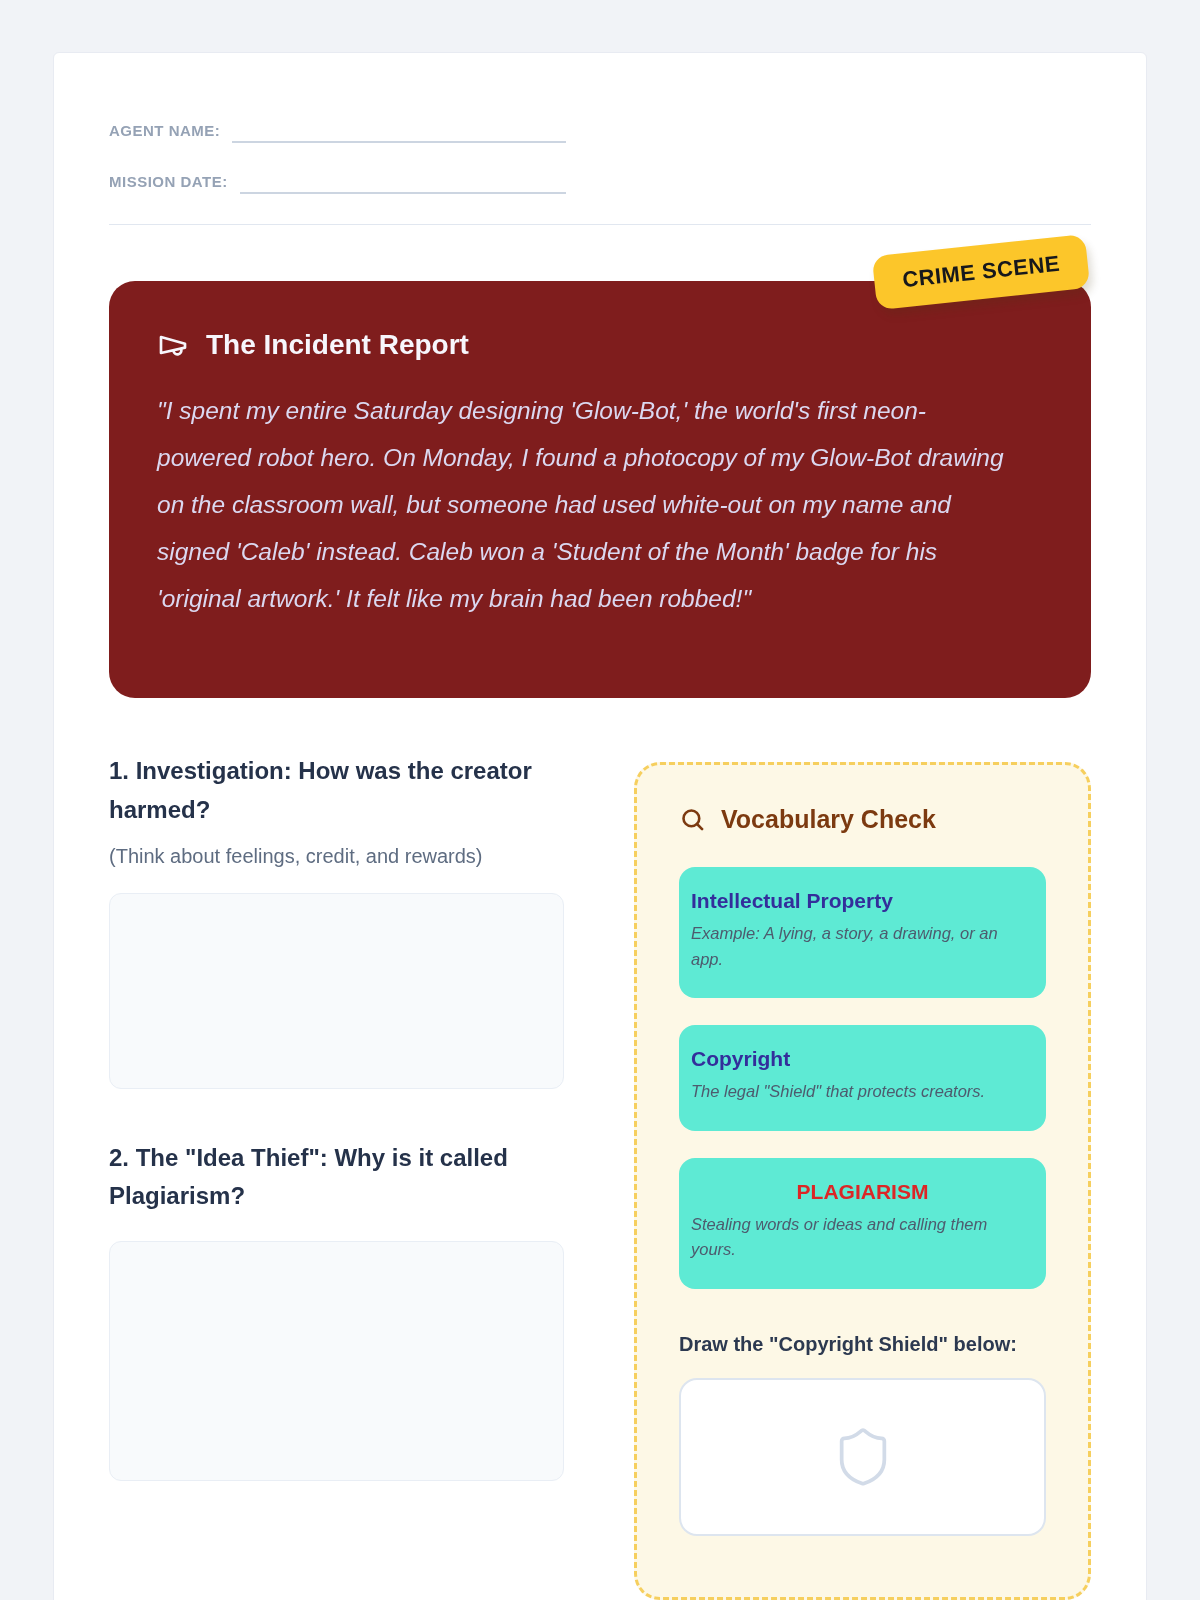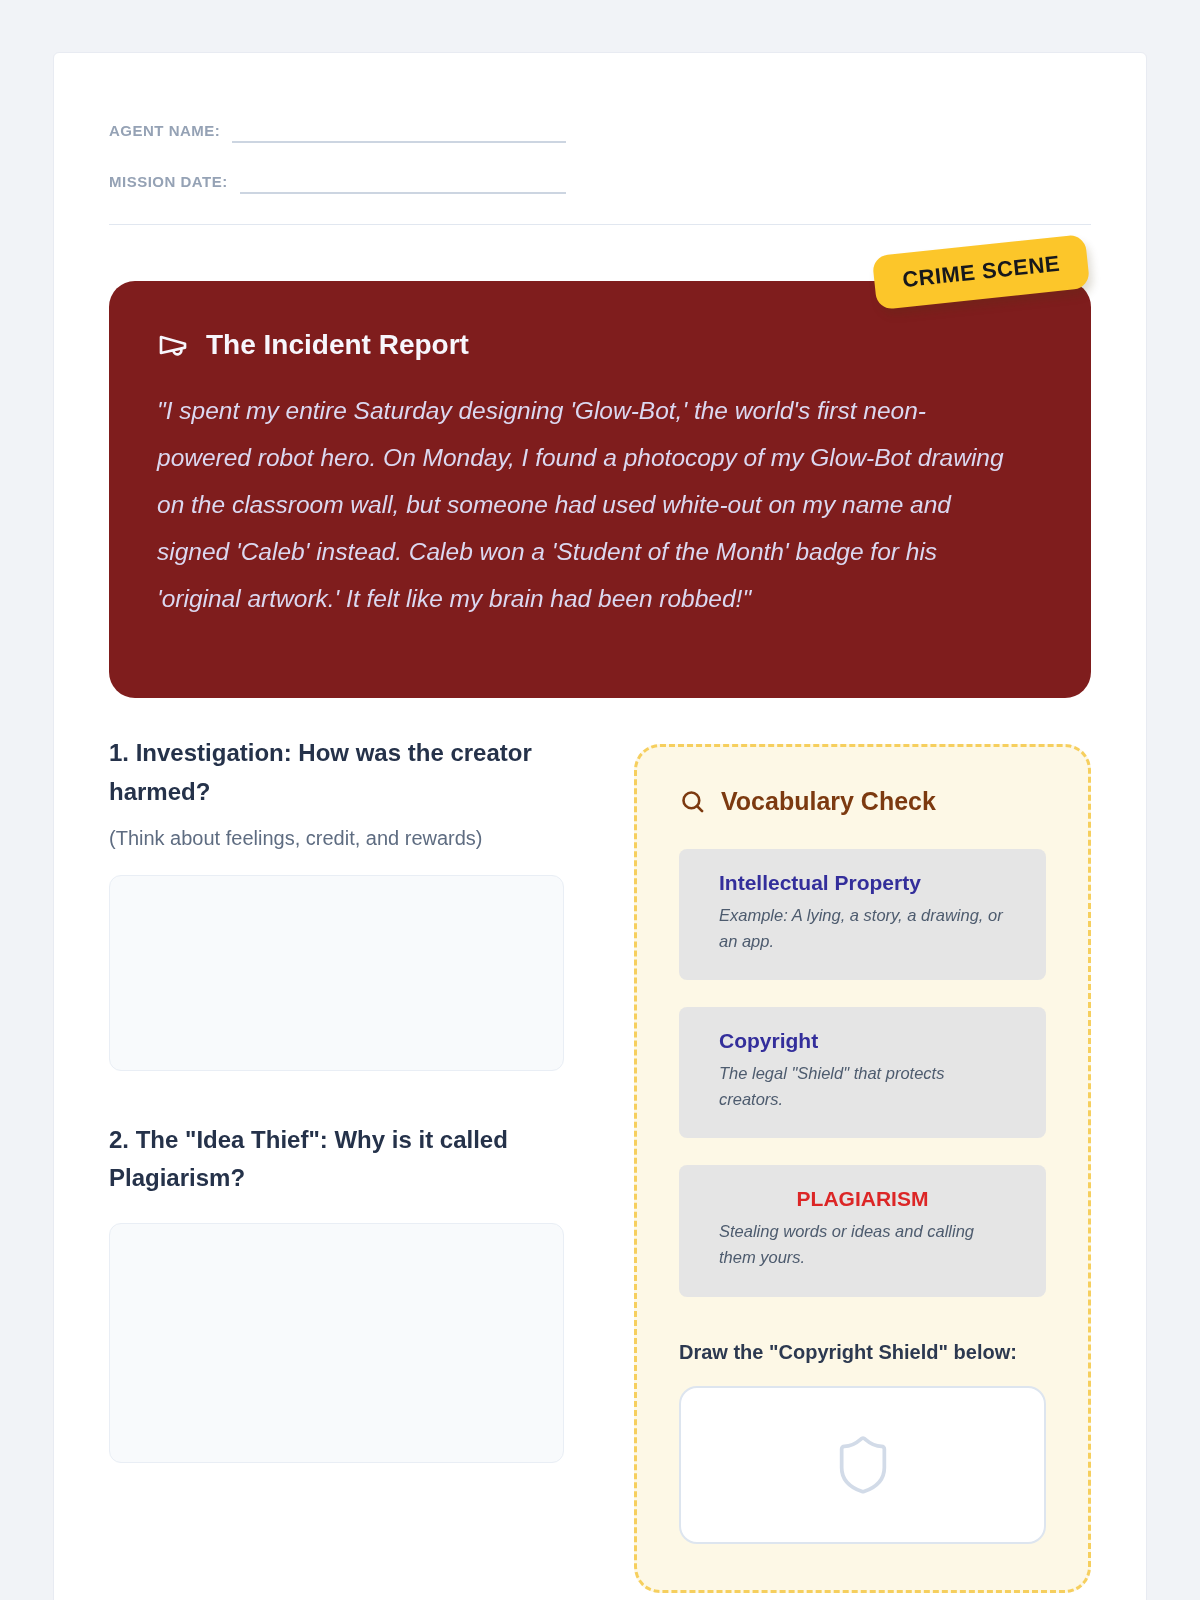--- a/index.html
+++ b/index.html
@@ -61,21 +61,21 @@
   }
   .megaphone { transform: scaleX(-1); flex: 0 0 auto; }
   .incident-quote {
     margin-top: 26px; max-width: 855px;
     font-size: 24.5px; font-style: italic;
     line-height: 1.92; color: #dbd8f0;
   }
   
   .main {
     display: grid; grid-template-columns: 1fr 457px;
-    column-gap: 70px; margin-top: 36px; align-items: start;
+    column-gap: 70px; margin-top: 54px; align-items: start;
   }
   .question-heading {
     font-size: 24px; font-weight: 700; color: #25324a;
     line-height: 1.6; max-width: 445px;
   }
   .hint { margin-top: 16px; font-size: 20px; color: #5e6c81; }
   .answer-box {
     margin-top: 25px; width: 100%; resize: none; outline: none;
     background: #f8fafc; border: 1px solid #e9eef5; border-radius: 12px;
     font-family: "Liberation Sans", sans-serif; font-size: 18px; color: #2c3950;
@@ -88,22 +88,22 @@
   .vocab {
     margin-top: 10px;
     background: #fdf8e6; border: 3px dashed #f6cf5e; border-radius: 26px;
     padding: 40px 42px 46px; min-height: 838px;
   }
   .vocab-title {
     display: flex; align-items: center; gap: 15px;
     font-size: 25px; font-weight: 700; color: #7c3a10;
   }
   .vocab-card {
-    background: #e5e5e5; border-radius: 8px;
-    padding: 22px 40px 26px; margin-top: 27px;
+    background: #5eead4; border-radius: 16px;
+    padding: 22px 12px 26px; margin-top: 27px;
   }
   .vocab-card.first { margin-top: 33px; }
   .term { font-size: 21px; font-weight: 700; margin-bottom: 8px; }
   .def { font-size: 16.5px; font-style: italic; color: #4d5b6e; line-height: 1.55; }
   .draw-label { margin-top: 44px; font-size: 20px; font-weight: 700; color: #2c3950; }
   .shield-box {
     margin-top: 22px; height: 158px;
     background: #ffffff; border: 2px solid #dde5ef; border-radius: 18px;
     display: flex; align-items: center; justify-content: center;
     cursor: crosshair;

